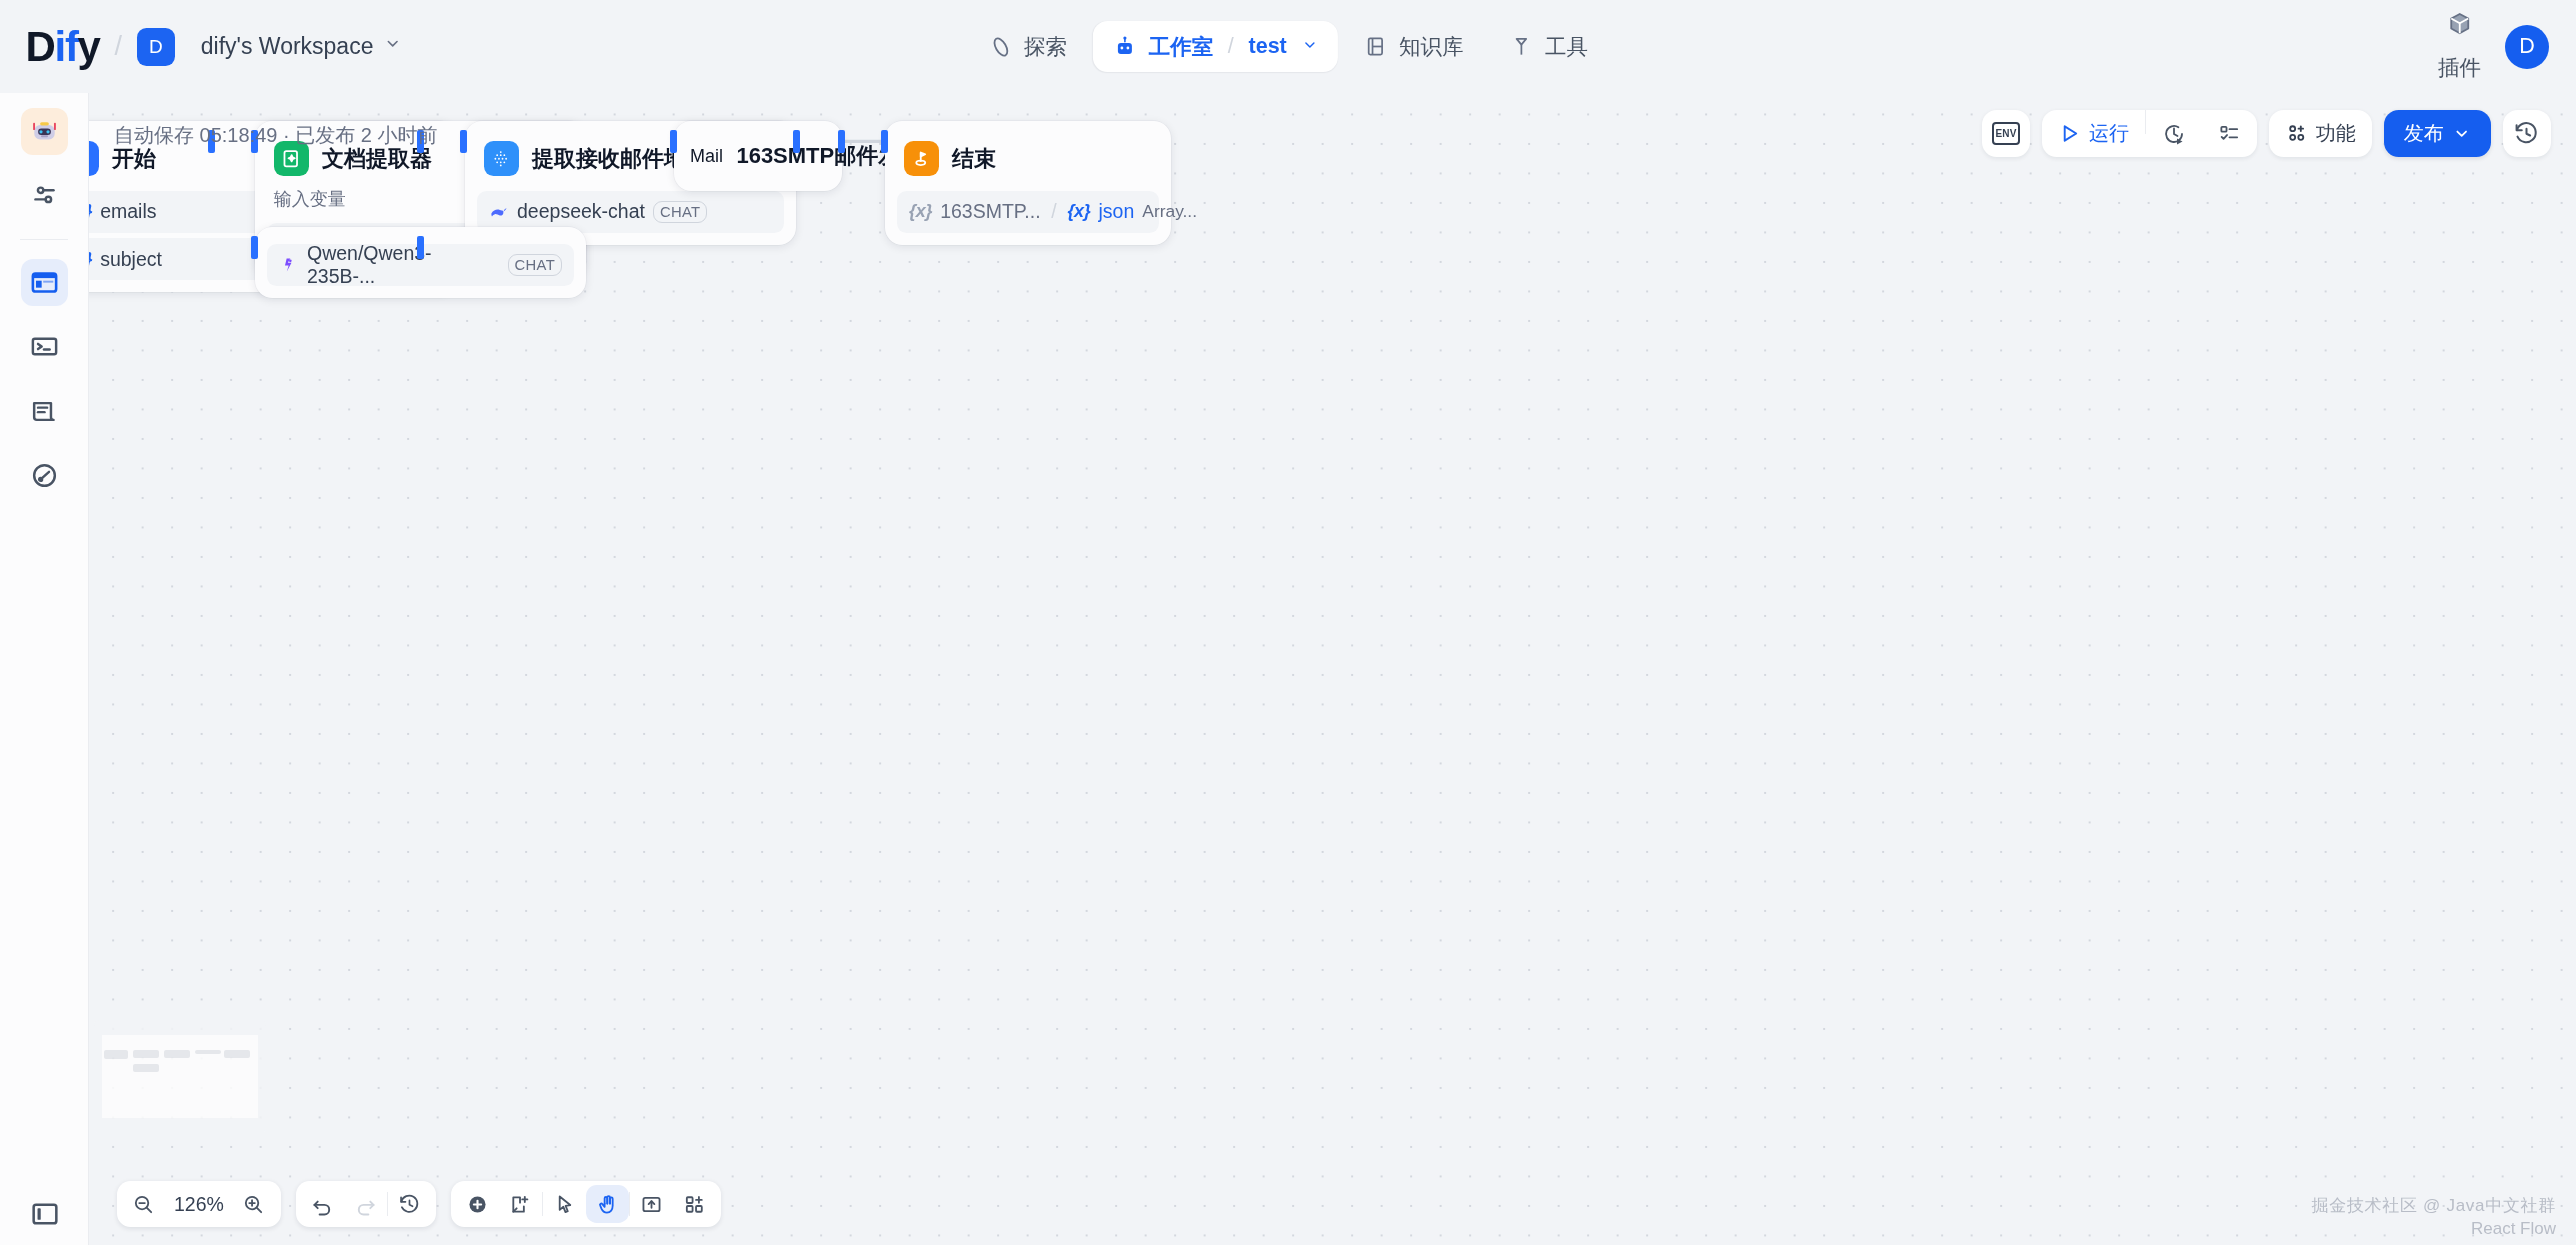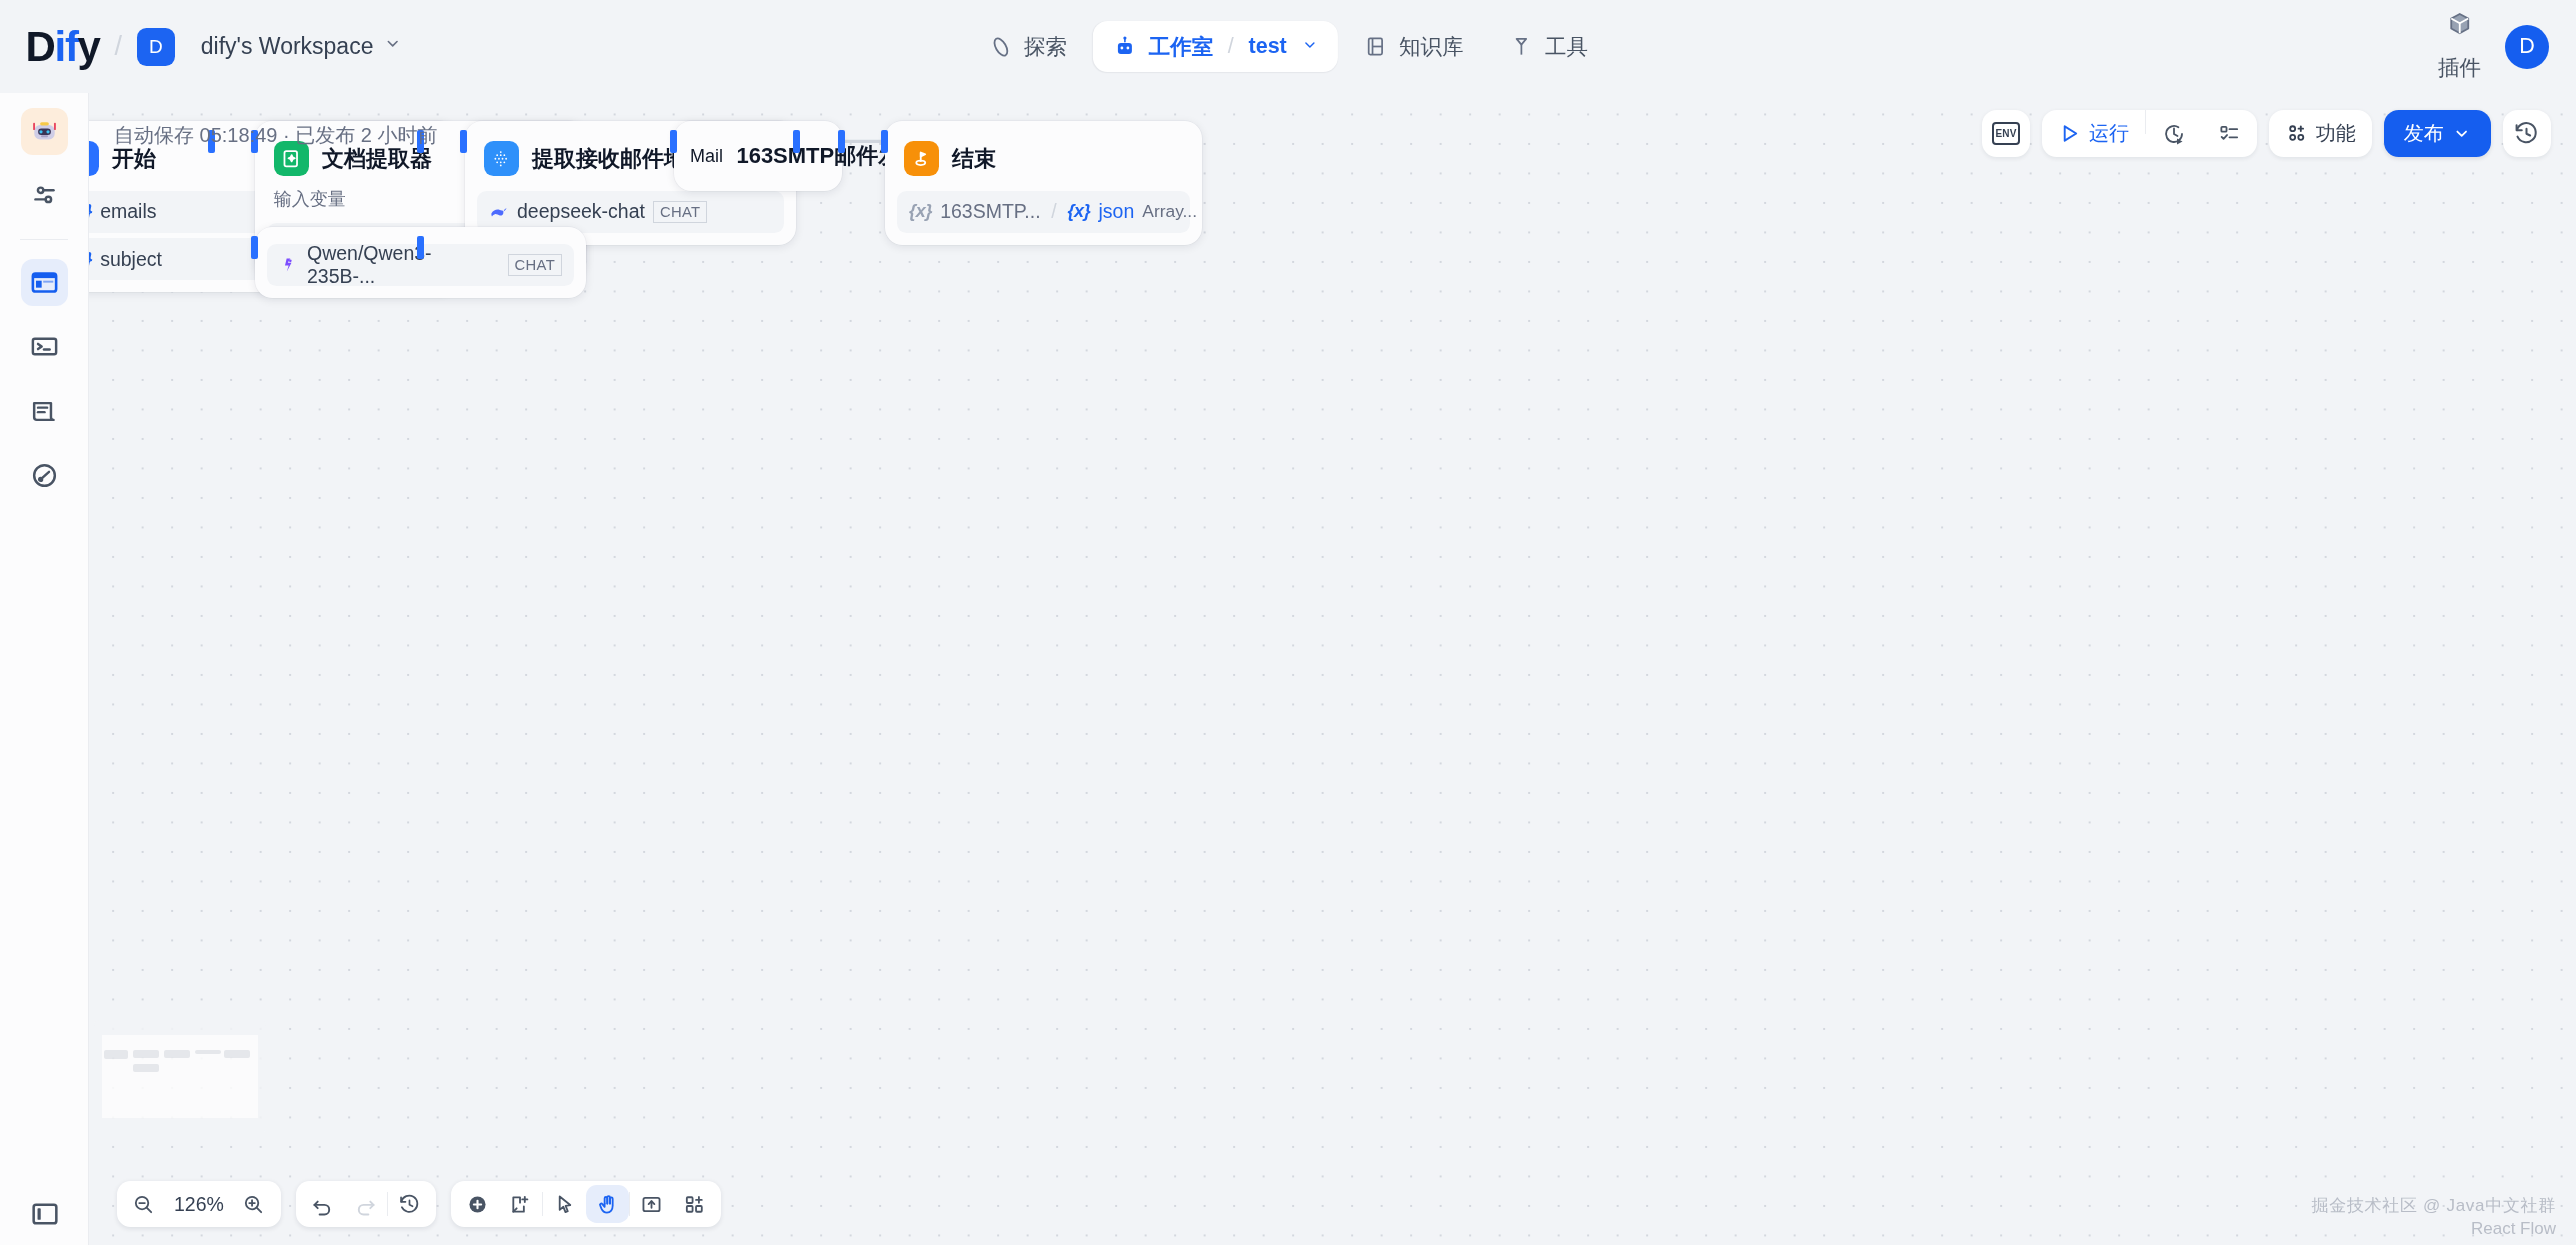--- a/index.html
+++ b/index.html
@@ -150,21 +150,21 @@
     background:#f2f4f7; border-radius:9.4px; height:42px;
     display:flex; align-items:center; padding:0 12px;
     margin-top:5.4px; font-size:19.5px; color:#354052;
     gap:8px;
   }
   .varname { color:#354052; }
   .vx { color:#1c64f2; font-weight:600; font-style:italic; font-size:18px; letter-spacing:-0.3px;}
   .vx.gray { color:#98a2b3; }
   .row-right { margin-left:auto; display:flex; align-items:center; gap:10.7px; color:#676f83; font-size:17.4px; }
   .chip {
-    border:1.1px solid #d0d5dd; border-radius:0; color:#676f83;
+    border:1.1px solid #d0d5dd; border-radius:9px; color:#676f83;
     font-size:14.8px; padding:2px 6px; letter-spacing:0.3px;
   }
   .slash { color:#d0d5dd; margin:0 2.7px; }
 
   
   .handle {
     position:absolute; width:6.7px; height:23px; border-radius:2px;
     background:#2970ff; z-index:12;
   }
 
@@ -537,21 +537,21 @@
 
   <div class="node" style="left:585px; top:28px; width:168px; padding:12px 12px;">
     <div class="node-head" style="padding:8px 8px 8px 4px;">
       <div style="font-size:18px; color:#101828; font-family:'Liberation Sans',sans-serif; white-space:nowrap;">Mail</div>
       <div class="node-title">163SMTP邮件发送</div>
     </div>
   </div>
   <div class="handle" style="left:581px; top:37px;"></div>
   <div class="handle" style="left:749px; top:37px;"></div>
 
-  <div class="node" style="left:796px; top:28px; width:317px;">
+  <div class="node" style="left:796px; top:28px; width:286px;">
     <div class="node-head">
       <div class="node-ico" style="background:#f79009;">
         <svg width="21.5" height="21.5" viewBox="0 0 24 24" fill="none" stroke="#fff" stroke-width="2" stroke-linejoin="round">
             <path d="M12 5 L17 7 L12 9.5 Z" fill="#fff"></path>
             <line x1="12" y1="5" x2="12" y2="15.5"></line>
             <ellipse cx="12" cy="16.6" rx="5" ry="2.4"></ellipse>
           </svg>
       </div>
       <div class="node-title">结束</div>
     </div>

